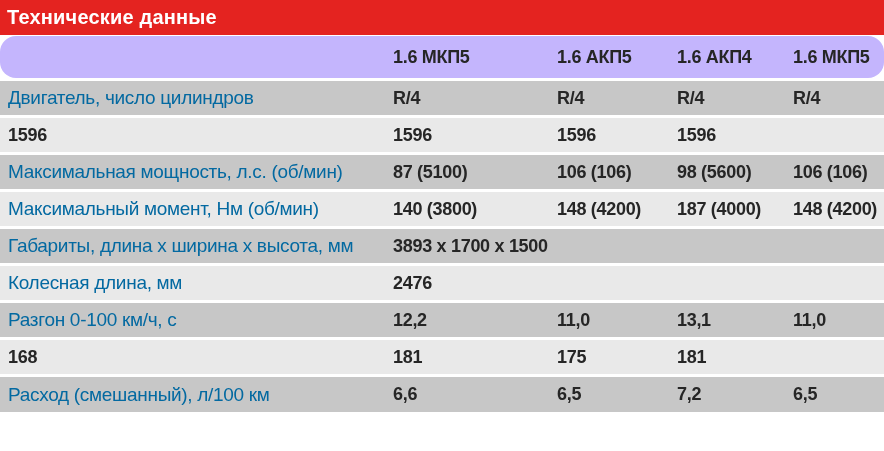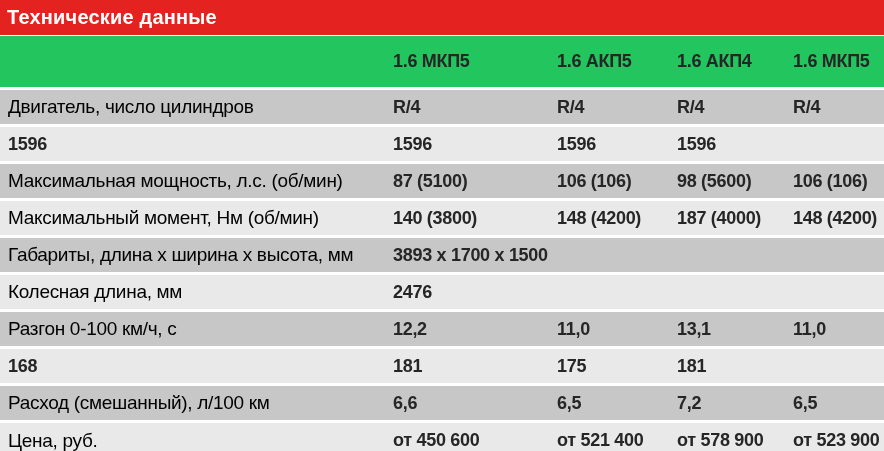--- a/index.html
+++ b/index.html
@@ -14,27 +14,27 @@
   .title-bar .title {
     color:#ffffff; font-weight:bold; font-size:20px; letter-spacing:0.2px;
   }
 
   .trow {
     display:grid;
     grid-template-columns:385px 164px 120px 116px 91px;
     align-items:center;
     height:34px; margin-bottom:3px; padding-left:8px;
   }
-  .thead { height:51px; background:#22c55e; }
+  .thead { height:42px; background:#c4b5fd;border-radius:16px; }
   .dark  { background:#c7c7c7; }
   .light { background:#e9e9e9; }
   .trow:last-child { margin-bottom:0; height:35px; }
 
   .label {
-    font-size:19px; color:#000000; letter-spacing:-0.3px;
+    font-size:19px; color:#0369a1; letter-spacing:-0.3px;
     white-space:nowrap; overflow:hidden;
   }
   .val, .chead {
     font-size:18px; font-weight:bold; color:#262626; letter-spacing:-0.3px;
     white-space:nowrap;
   }
   .span-val { grid-column:2 / -1; }
 </style>
 </head>
 <body>
@@ -110,21 +110,14 @@
   </div>
 
   <div class="trow dark">
     <span class="label">Расход (смешанный), л/100 км</span>
     <span class="val">6,6</span>
     <span class="val">6,5</span>
     <span class="val">7,2</span>
     <span class="val">6,5</span>
   </div>
 
-  <div class="trow light">
-    <span class="label">Цена, руб.</span>
-    <span class="val">от 450 600</span>
-    <span class="val">от 521 400</span>
-    <span class="val">от 578 900</span>
-    <span class="val">от 523 900</span>
-  </div>
 
 </div>
 
 </body></html>

